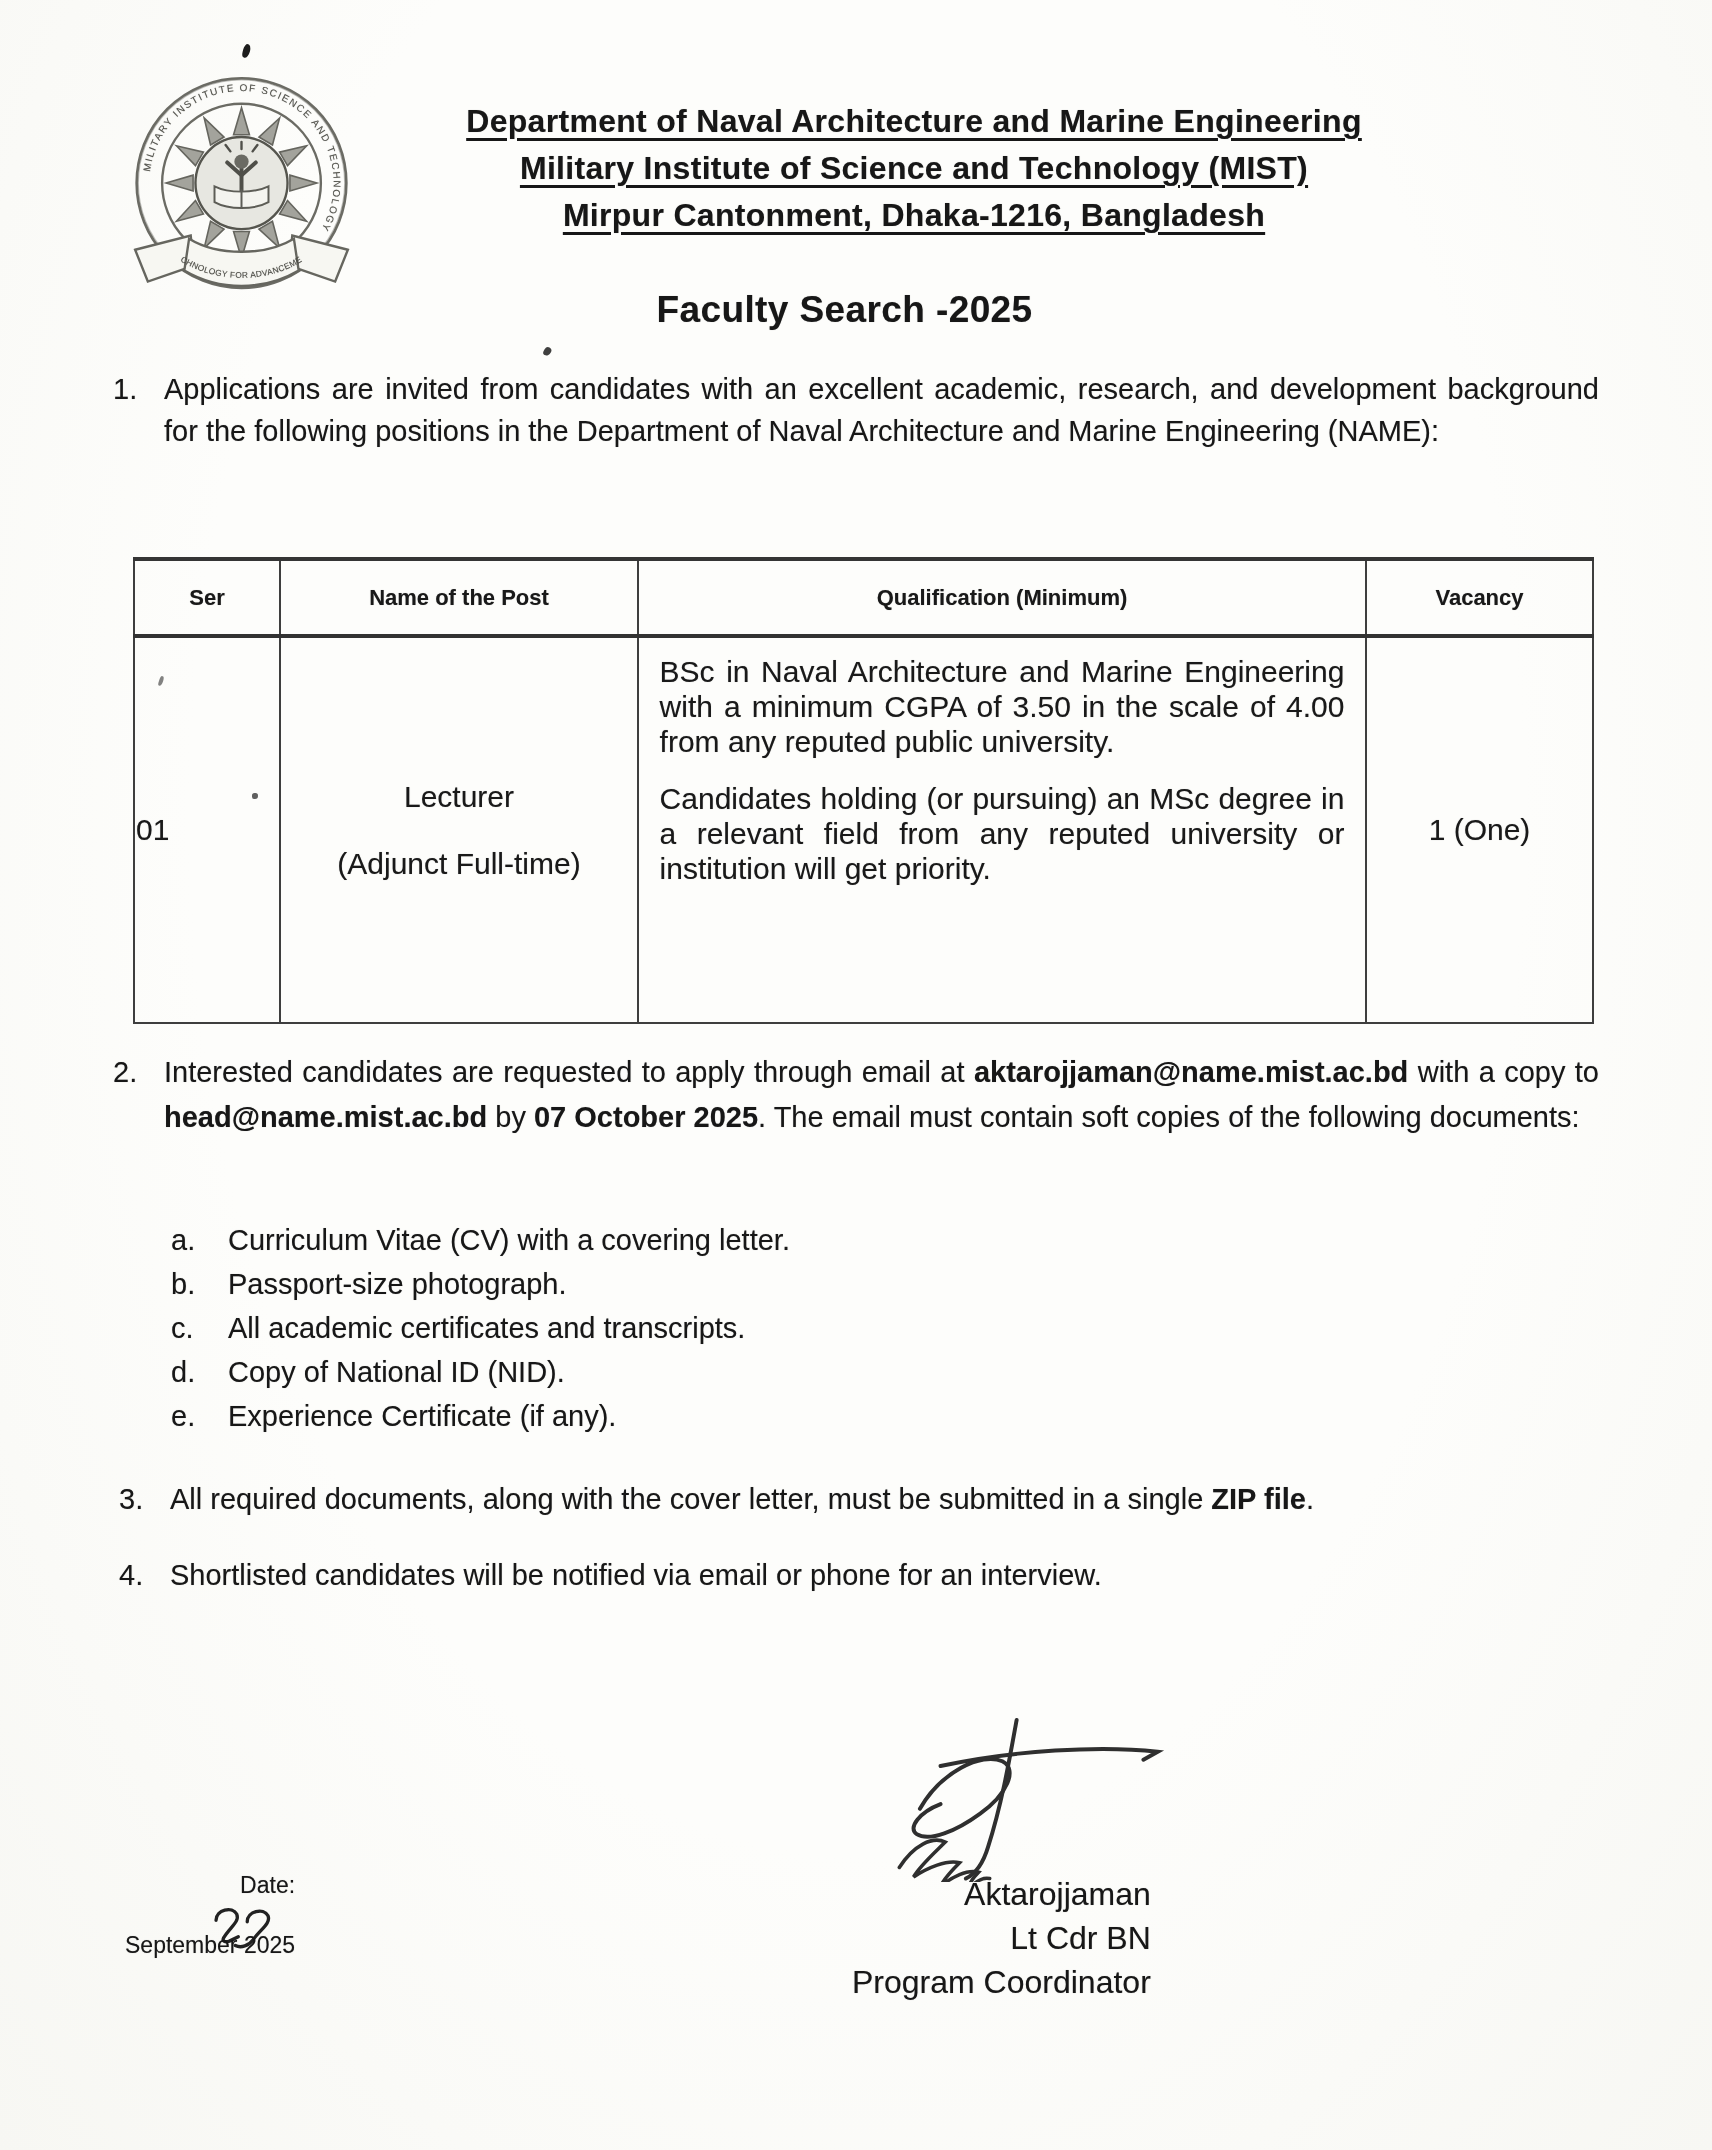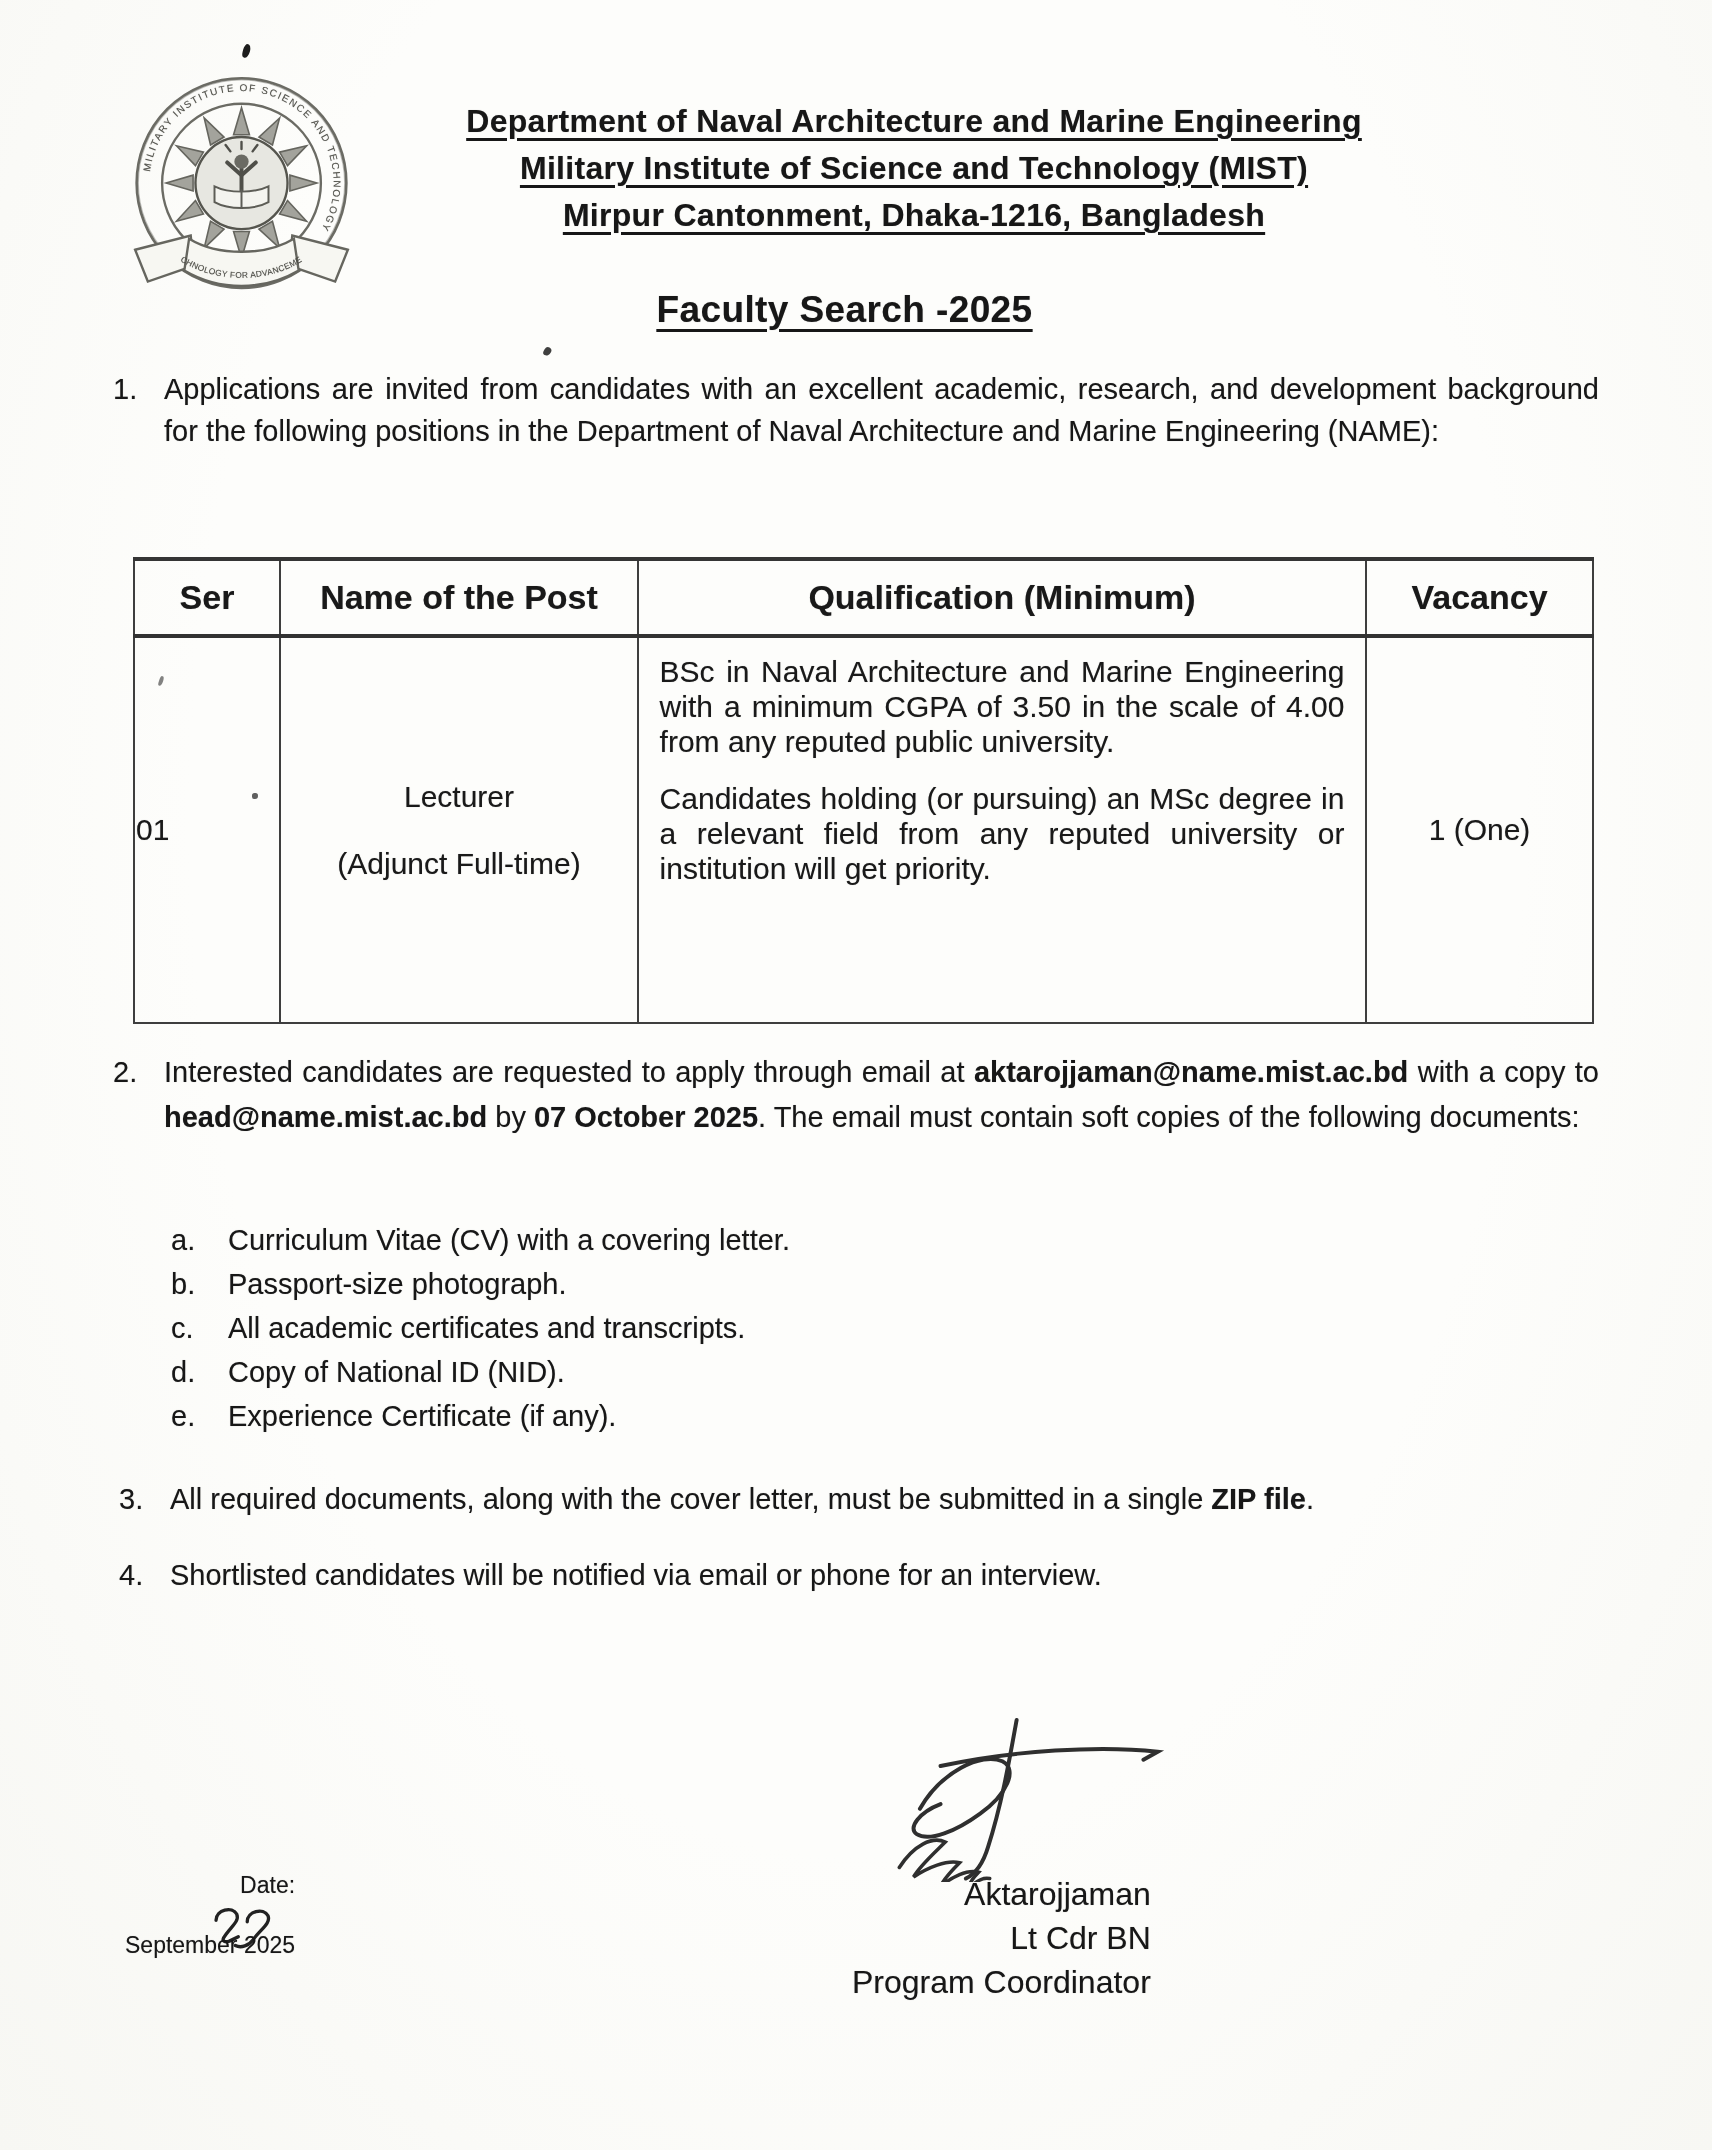--- a/index.html
+++ b/index.html
@@ -19,40 +19,40 @@
   .logo{position:absolute;left:114px;top:68px;width:255px;height:254px;}
   .head-lines{position:absolute;left:385px;top:98px;width:1058px;text-align:center;}
   .head-line{
     font-size:32px;font-weight:700;line-height:47px;letter-spacing:0.3px;
     text-decoration:underline;text-decoration-thickness:2.8px;text-underline-offset:5.6px;
     white-space:nowrap;
   }
   .doc-title{
     position:absolute;left:111px;top:289px;width:1467px;text-align:center;margin:0;
     font-size:37px;font-weight:700;letter-spacing:0.4px;
-    text-decoration:underline;text-decoration-thickness:3.2px;text-underline-offset:7.1px;
+    text-decoration-thickness:3.2px;text-underline-offset:7.1px;
   }
   
   .num-para{position:absolute;display:flex;font-size:29px;line-height:42px;}
   .pnum{flex:none;width:51px;}
   .ptext{flex:1;text-align:justify;}
   #para1{left:113px;top:368px;width:1486px;}
   #para2{left:113px;top:1050px;width:1486px;line-height:45px;}
   #para3{left:119px;top:1478px;width:1491px;}
   #para4{left:119px;top:1554px;width:1491px;}
   
   table.vacancy-table{
     position:absolute;left:133px;top:557px;width:1459px;
     border-collapse:collapse;table-layout:fixed;
     font-size:30px;color:#191919;
   }
   table.vacancy-table{border:2.4px solid #3e3e3e;border-top:4.8px solid #353535;}
   .vacancy-table th{
     border:2.4px solid #3e3e3e;border-bottom:4px solid #323232;
-    height:73px;font-size:34px;font-weight:700;text-align:center;vertical-align:middle;
+    height:73px;font-size:22px;font-weight:700;text-align:center;vertical-align:middle;
     padding:0 6.3px;
   }
   .vacancy-table td{border:2.4px solid #3e3e3e;vertical-align:middle;}
   td.c-ser{text-align:left;}
   td.c-post{text-align:center;line-height:42px;}
   td.c-post .post-l1{margin-bottom:25px;}
   td.c-qual{vertical-align:top;padding:16px 20.6px 11px 20.6px;height:357px;}
   td.c-qual p{margin:0;text-align:justify;line-height:35px;}
   td.c-qual p.q1{margin-bottom:22px;}
   td.c-vac{text-align:center;}

